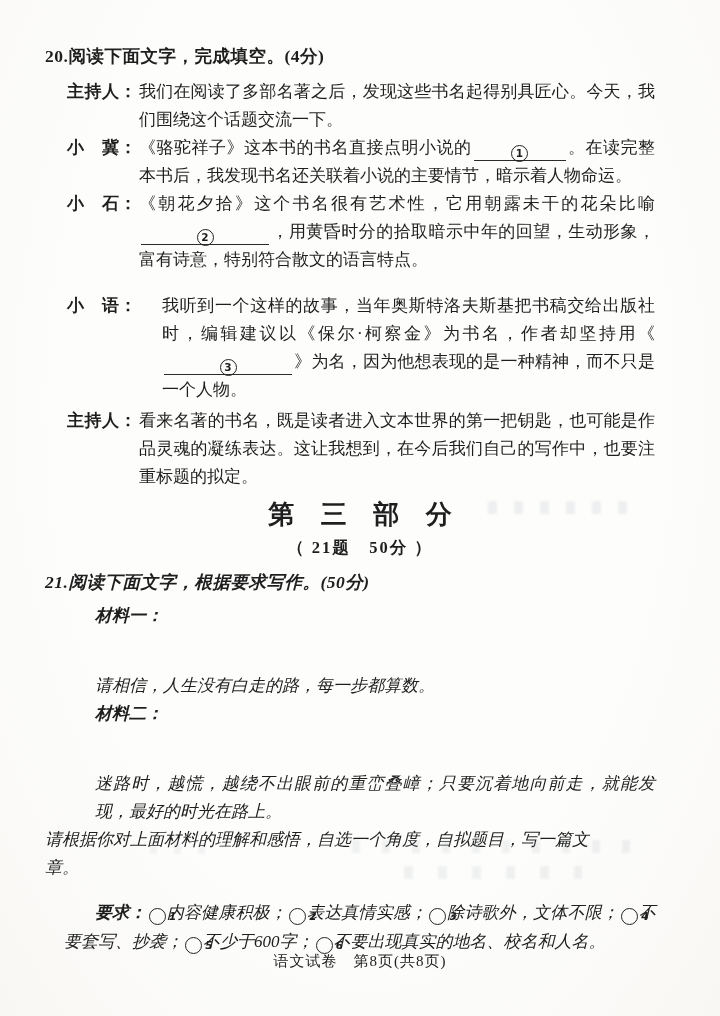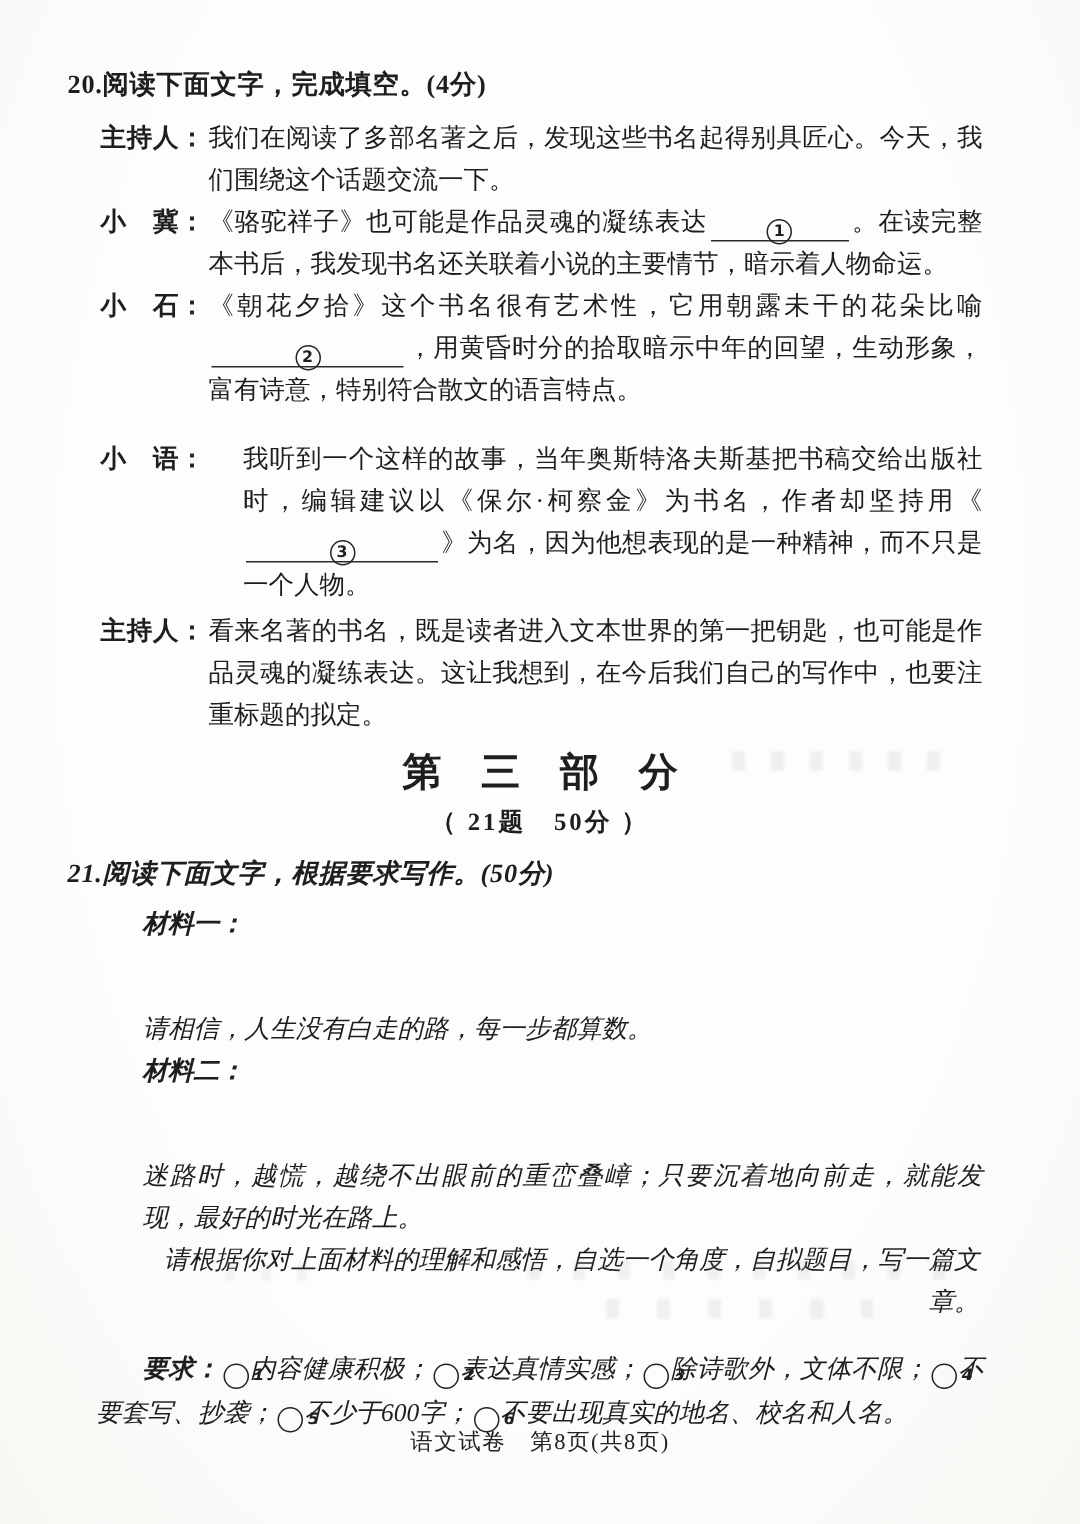--- a/index.html
+++ b/index.html
@@ -36,21 +36,21 @@
   
   .part3{position:absolute;top:497px;left:0;right:0;text-align:center;}
   .part-title{font-size:26px;font-weight:700;letter-spacing:10px;text-indent:10px;}
   .part-sub{display:block;margin-top:5px;font-size:16.5px;font-weight:600;letter-spacing:2px;white-space:pre;}
   
   .q21{position:absolute;top:570px;left:45px;right:48px;font-size:17px;font-style:italic;}
   .materials{margin-top:8px;margin-left:50px;width:560px;line-height:28px;}
   .mat-row{display:flex;align-items:flex-start;flex-direction:column;}
   .mat-label{flex:0 0 70px;font-weight:700;white-space:pre;}
   .mat-text{flex:1;text-align:justify;font-weight:500;}
-  .prompt{margin-left:50px;width:558px;line-height:28px;font-weight:500;text-align:right;}
+  .prompt{width:558px;line-height:28px;font-weight:500;}
   .requirements{margin-left:19px;width:592px;line-height:29px;text-indent:31px;text-align:justify;font-weight:500;margin-top:16px;}
   .req-label{font-weight:600;}
   .requirements .circ{margin:0 1px 0 2px;}
   
   .footer{position:absolute;top:952px;left:0;right:0;text-align:center;font-size:15px;letter-spacing:1px;color:#222;}
   
   .bleed{position:absolute;opacity:.55;filter:blur(1.1px);pointer-events:none;}
   .bleed-1{left:488px;top:501px;width:150px;height:13px;
     background:repeating-linear-gradient(90deg, rgba(130,136,148,.22) 0 9px, transparent 9px 26px);}
   .bleed-2{left:352px;top:840px;width:288px;height:13px;
@@ -70,21 +70,21 @@
 
     <div class="dialogue">
 
       <div class="turn">
         <span class="speaker">主持人：</span>
         <span class="turn-text">我们在阅读了多部名著之后，发现这些书名起得别具匠心。今天，我们围绕这个话题交流一下。</span>
       </div>
 
       <div class="turn">
         <span class="speaker">小　冀：</span>
-        <span class="turn-text"><span>《骆驼祥子》也可能是作品灵魂的凝练表达</span><span class="blank blank-1"><span class="circ">1</span></span><span>。在读完整本书后，我发现书名还关联着小说的主要情节，暗示着人物命运。</span></span>
+        <span class="turn-text"><span>《骆驼祥子》这本书的书名直接点明小说的</span><span class="blank blank-1"><span class="circ">1</span></span><span>。在读完整本书后，我发现书名还关联着小说的主要情节，暗示着人物命运。</span></span>
       </div>
 
       <div class="turn">
         <span class="speaker">小　石：</span>
         <span class="turn-text"><span>《朝花夕拾》这个书名很有艺术性，它用朝露未干的花朵比喻</span><span class="blank blank-2"><span class="circ">2</span></span><span>，用黄昏时分的拾取暗示中年的回望，生动形象，富有诗意，特别符合散文的语言特点。</span></span>
       </div>
 
       <div class="turn t4">
         <span class="speaker">小　语：</span>
         <span class="turn-text"><span>我听到一个这样的故事，当年奥斯特洛夫斯基把书稿交给出版社时，编辑建议以《保尔·柯察金》为书名，作者却坚持用《</span><span class="blank blank-3"><span class="circ">3</span></span><span>》为名，因为他想表现的是一种精神，而不只是一个人物。</span></span>

